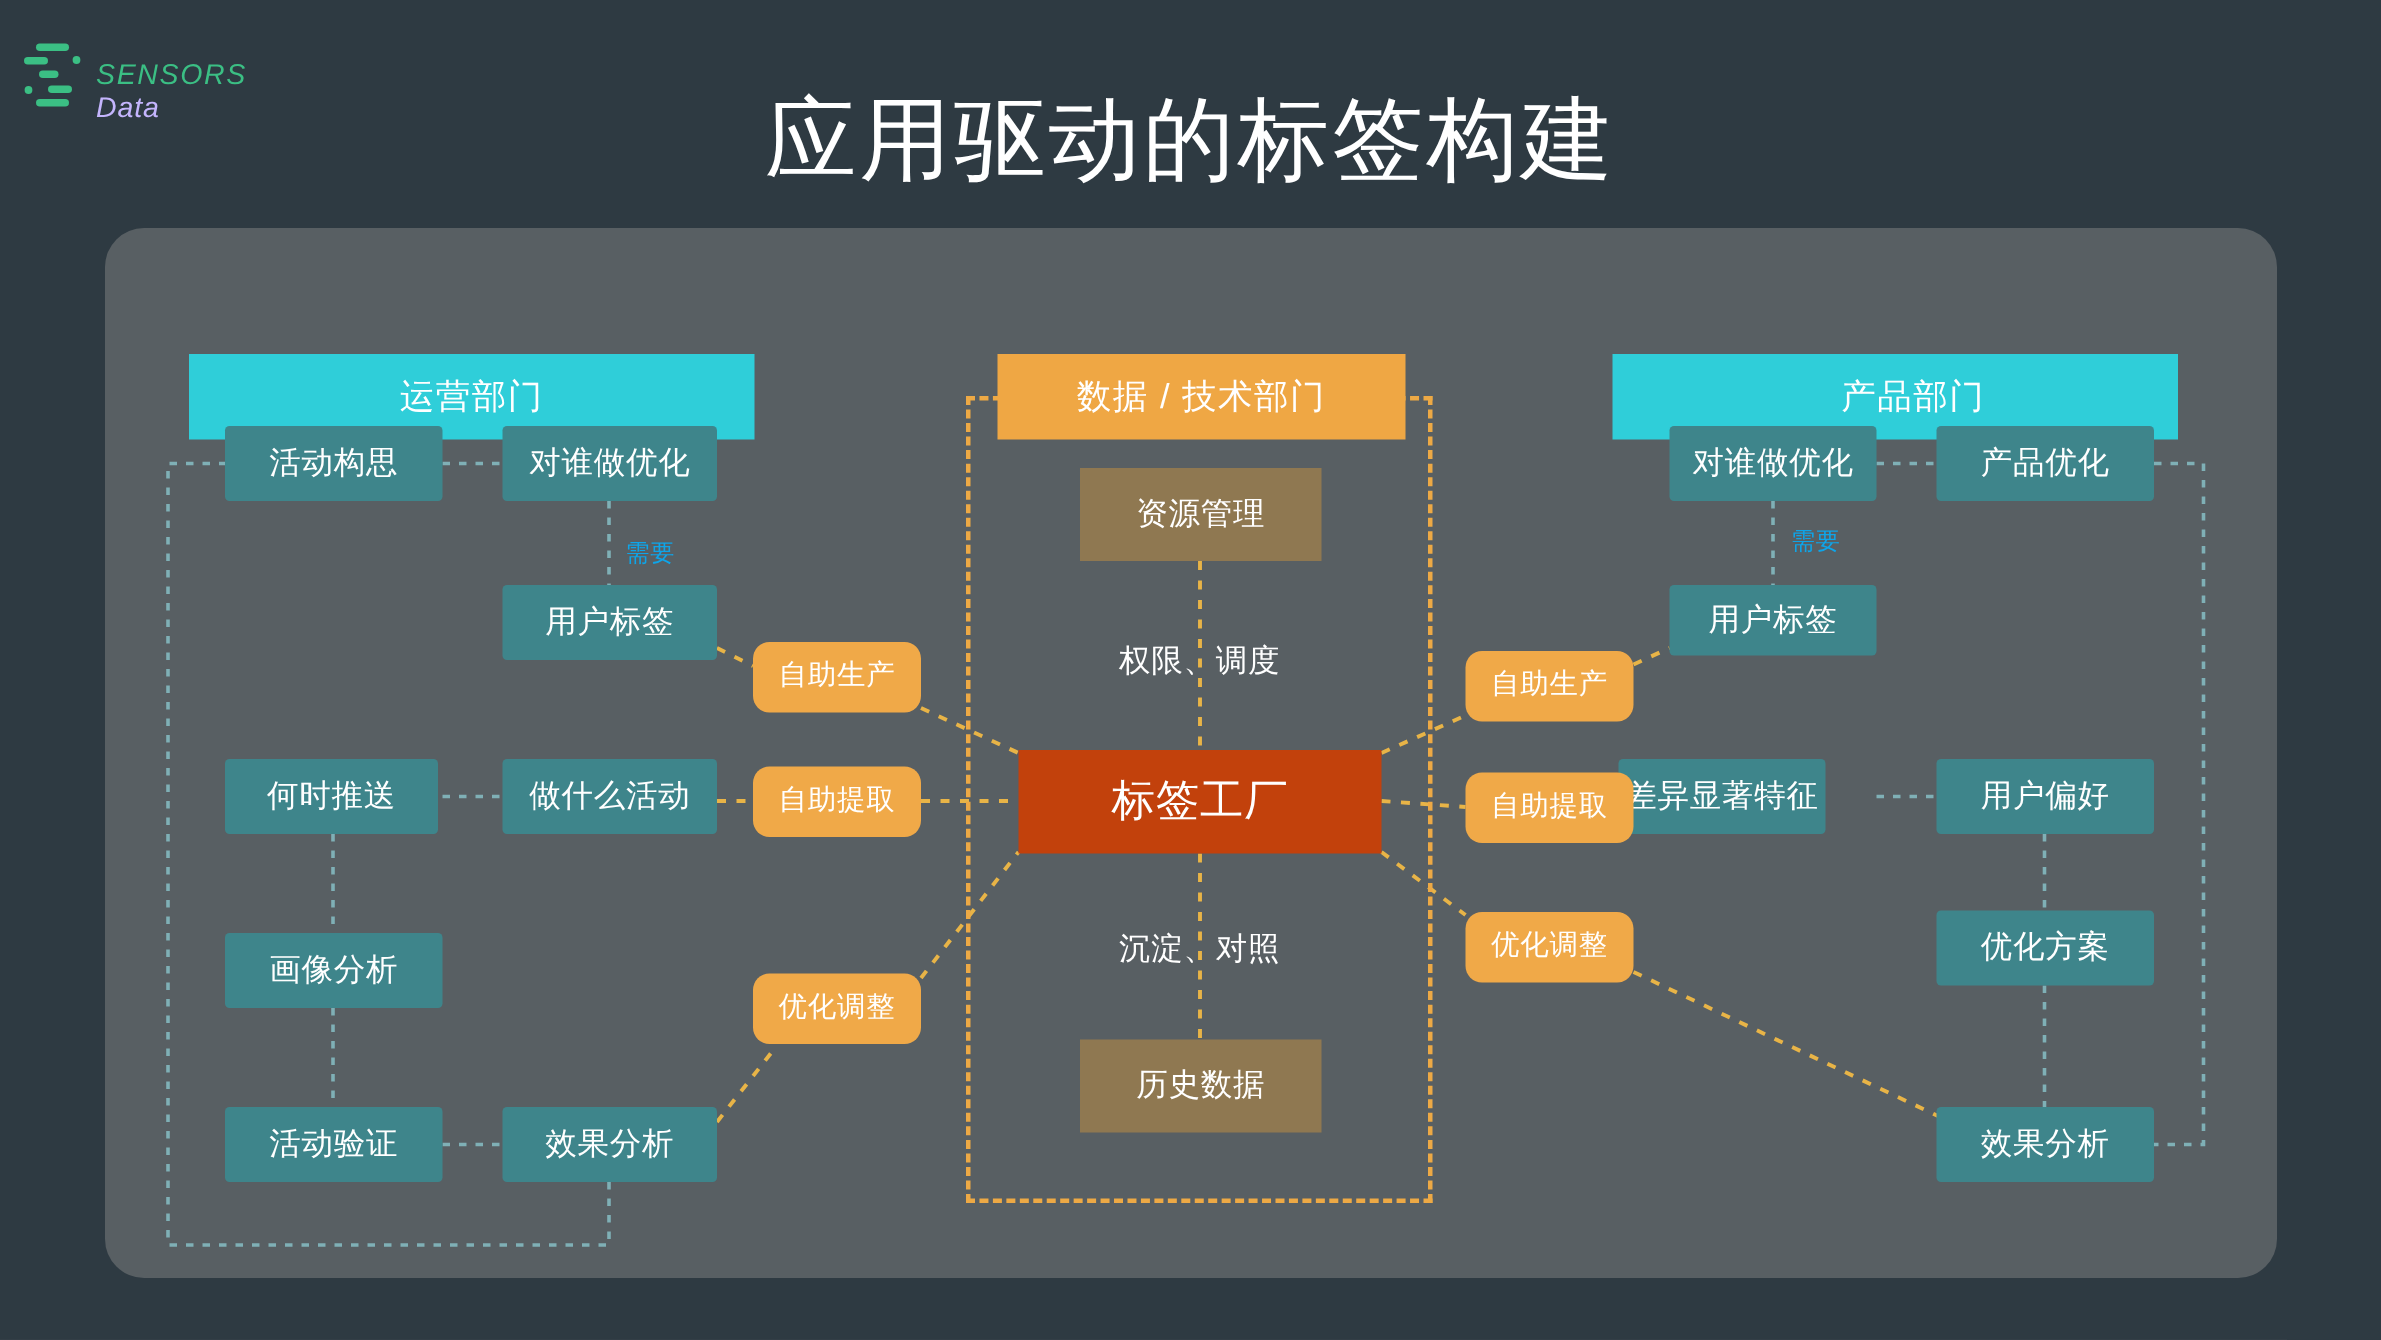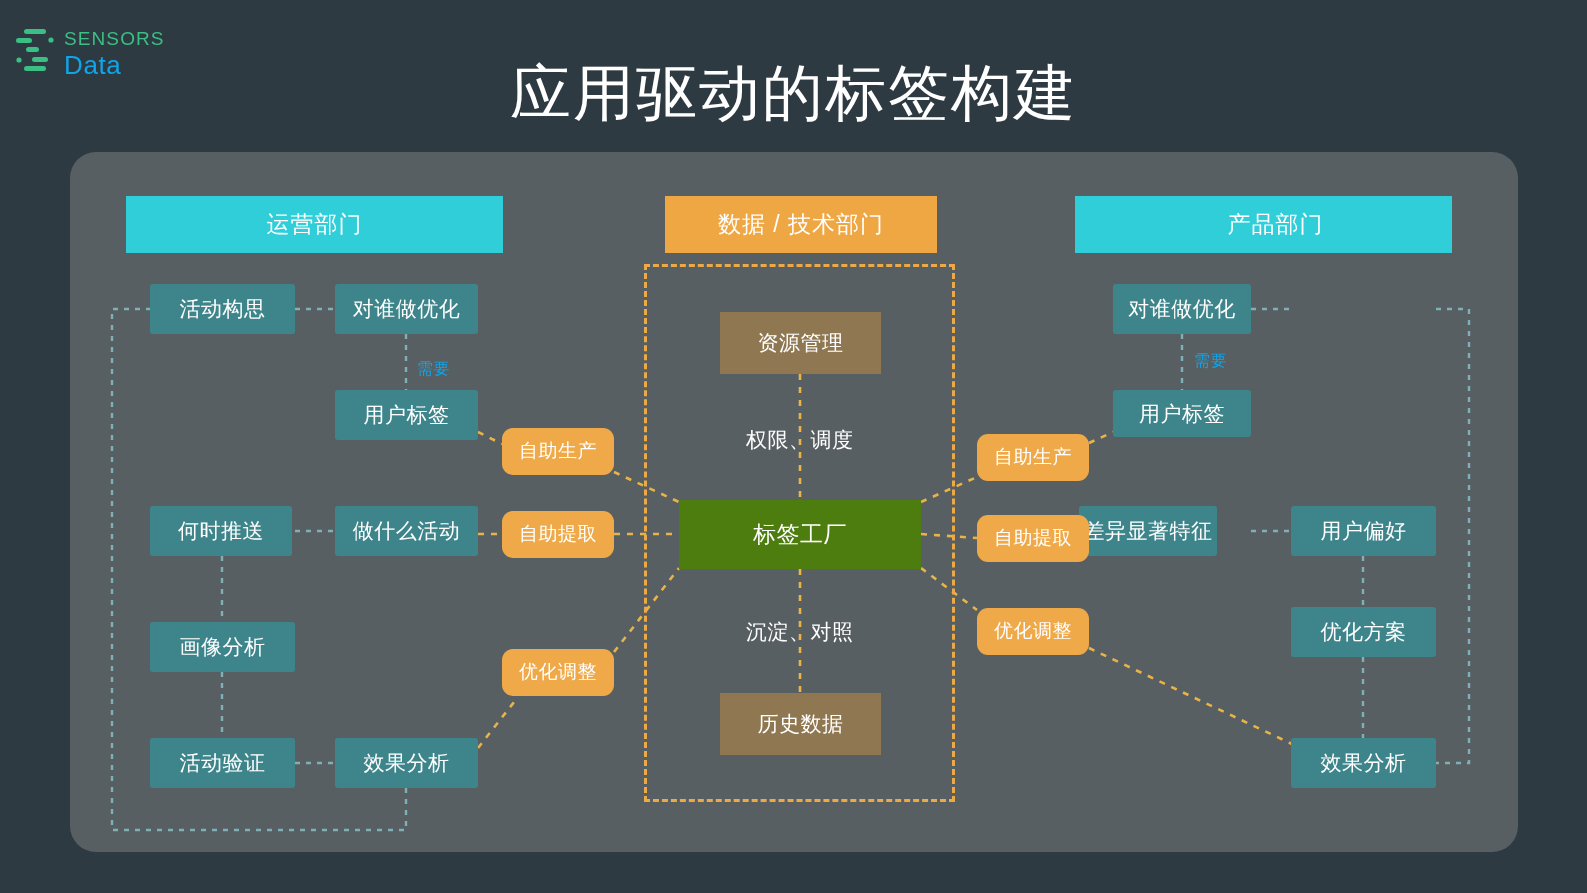--- a/index.html
+++ b/index.html
@@ -33,35 +33,36 @@
   #logo-mark {
     position: absolute;
     left: 0px;
     top: 4px;
     width: 42px;
     height: 52px;
   }
   #logo-text {
     position: absolute;
     left: 48px;
-    top: 8px;
+    top: 20px;
     color: #3bbf84;
     line-height: 1.18;
+    font-style: italic;
   }
   .logo-line1 {
     display: block;
     font-size: 19px;
     letter-spacing: 1.1px;
     color: #3bbf84;
   }
   .logo-line2 {
     display: block;
-    font-size: 26px;
+    font-size: 19px;
     letter-spacing: 0.6px;
-    color: #0ea5e9;
+    color: #c4b5fd;
   }
 
   
   #page-title {
     position: absolute;
     left: 0;
     top: 58px;
     width: 1587px;
     text-align: center;
     font-size: 61px;
@@ -100,38 +101,39 @@
     align-items: center;
     justify-content: center;
     color: #ffffff;
     text-align: center;
     line-height: 1.1;
   }
   .dept-header {
     font-size: 23px;
     color: #ffffff;
     letter-spacing: 1px;
+    margin-top: 40px;
   }
   .dept-cyan { background: #2fced9; }
   .dept-orange { background: #efa744; }
 
   .box-teal {
     background: #3e858b;
     font-size: 21px;
     border-radius: 3px;
     letter-spacing: 0.5px;
   }
   .box-brown {
     background: #8f7851;
     font-size: 21px;
     letter-spacing: 0.5px;
   }
   .box-orange {
-    background: #4d7c0f;
-    font-size: 23px;
+    background: #c2410c;
+    font-size: 29px;
     letter-spacing: 0.5px;
   }
   .pill-orange {
     background: #f0a948;
     font-size: 19px;
     border-radius: 11px;
     letter-spacing: 0.5px;
     justify-content: center;
   }
   .edge-label {
@@ -300,20 +302,23 @@
   <div class="edge-label big" style="left:746px; top:618px;">
     <span>沉淀、对照</span>
   </div>
   <div class="node box-brown" style="left:720px; top:693px; width:161px; height:62px;">
     <span>历史数据</span>
   </div>
 
   <div class="node box-teal" style="left:1113px; top:284px; width:138px; height:50px;">
     <span>对谁做优化</span>
   </div>
+  <div class="node box-teal" style="left:1291px; top:284px; width:145px; height:50px;">
+    <span>产品优化</span>
+  </div>
   <div class="edge-label" style="left:1194px; top:351px;">
     <span>需要</span>
   </div>
   <div class="node box-teal" style="left:1113px; top:390px; width:138px; height:47px;">
     <span>用户标签</span>
   </div>
 
   <div class="node box-teal" style="left:1079px; top:506px; width:138px; height:50px;">
     <span>差异显著特征</span>
   </div>

